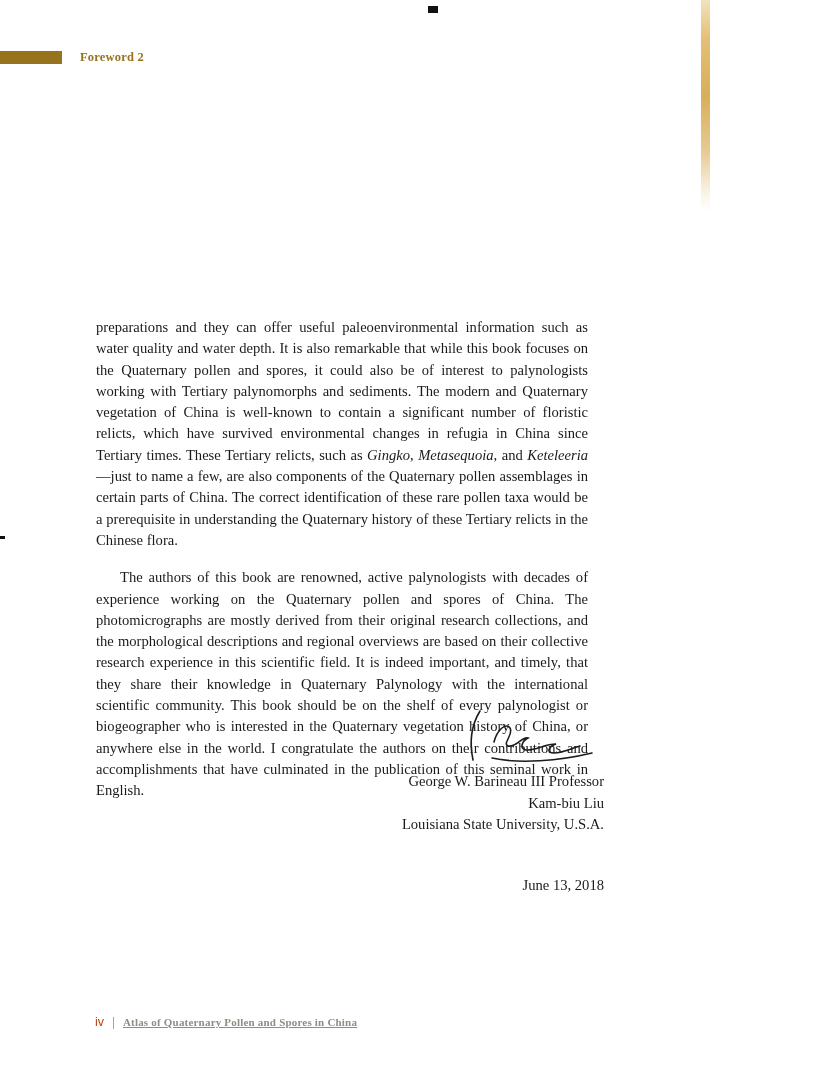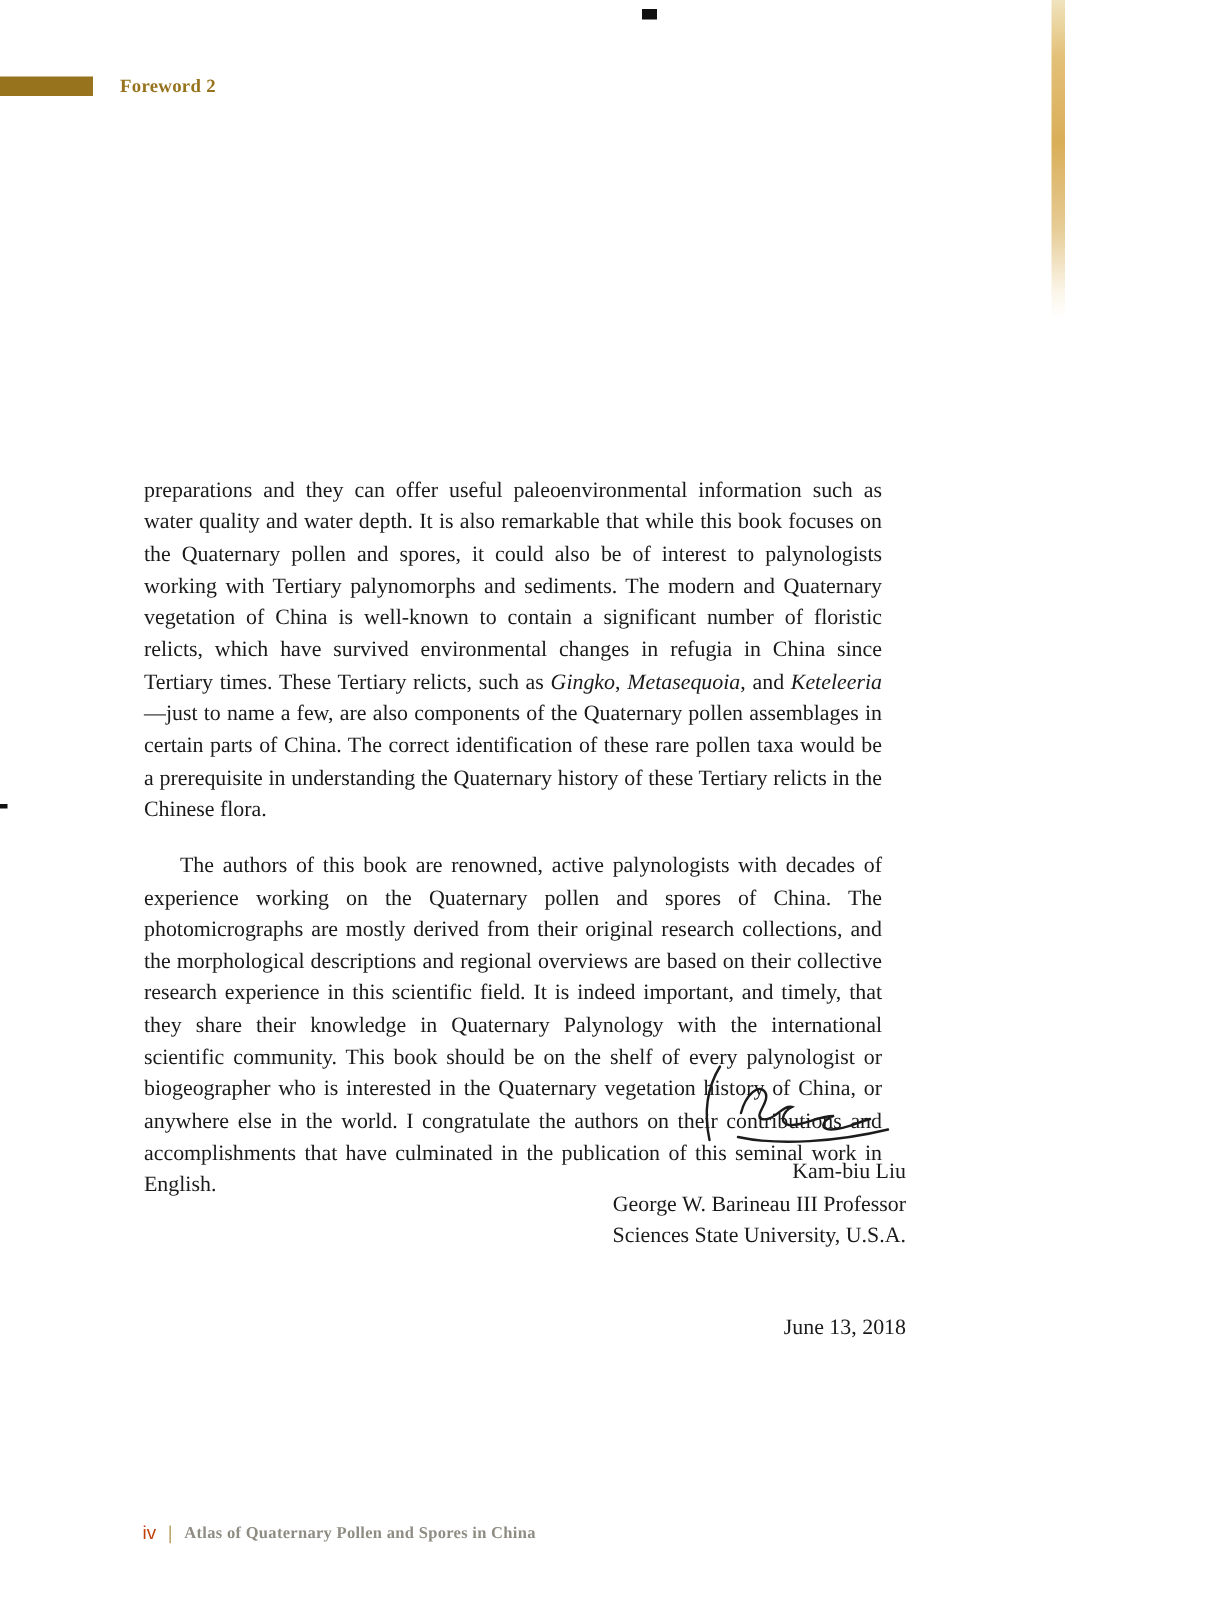--- a/index.html
+++ b/index.html
@@ -127,20 +127,21 @@
   .footer .sep {
     color: #b09a55;
     font-size: 13px;
     font-weight: bold;
   }
   .footer .running-title {
     font-size: 11px;
     font-weight: bold;
     color: #8f8d83;
     letter-spacing: 0.2px;
+    text-decoration: underline;
   }
 </style>
 </head>
 <body>
 
 <div class="page">
 
   <div class="mark-top-center"></div>
   <div class="mark-top-right"></div>
   <div class="mark-left-edge"></div>
@@ -159,23 +160,23 @@
     <svg width="138" height="58" viewBox="0 0 138 58">
       <g fill="none" stroke="#1c1c1c" stroke-width="1.6" stroke-linecap="round">
         <path d="M16 3 C8 16, 5 33, 9 52"></path>
         <path d="M30 34 C33 22, 42 14, 46 20 C50 26, 38 36, 44 38 C52 40, 58 28, 64 30 C58 33, 55 41, 62 42 C72 43, 80 36, 92 36 C84 39, 82 45, 90 45 C100 45, 108 40, 116 38"></path>
         <path d="M28 50 C55 56, 95 53, 128 45"></path>
       </g>
     </svg>
   </div>
 
   <div class="attribution">
+    <div>George W. Barineau III Professor</div>
     <div>Kam-biu Liu</div>
-    <div>George W. Barineau III Professor</div>
-    <div>Sciences State University, U.S.A.</div>
+    <div>Louisiana State University, U.S.A.</div>
   </div>
 
   <div class="date-line">June 13, 2018</div>
 
   <div class="footer">
     <span class="page-num">iv</span>
     <span class="sep">|</span>
     <span class="running-title">Atlas of Quaternary Pollen and Spores in China</span>
   </div>
 

